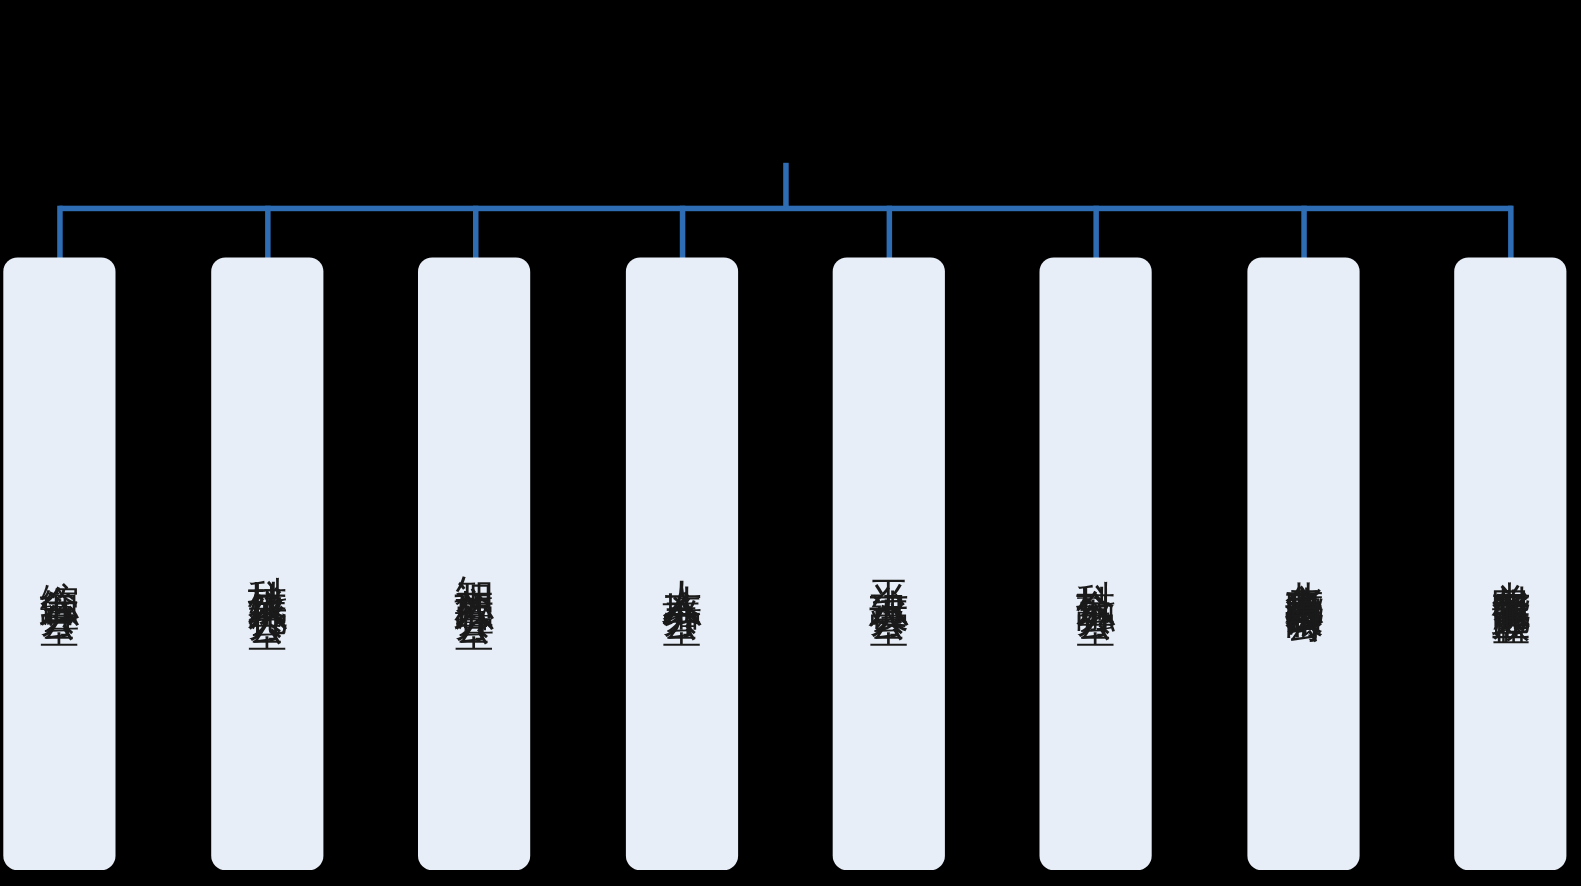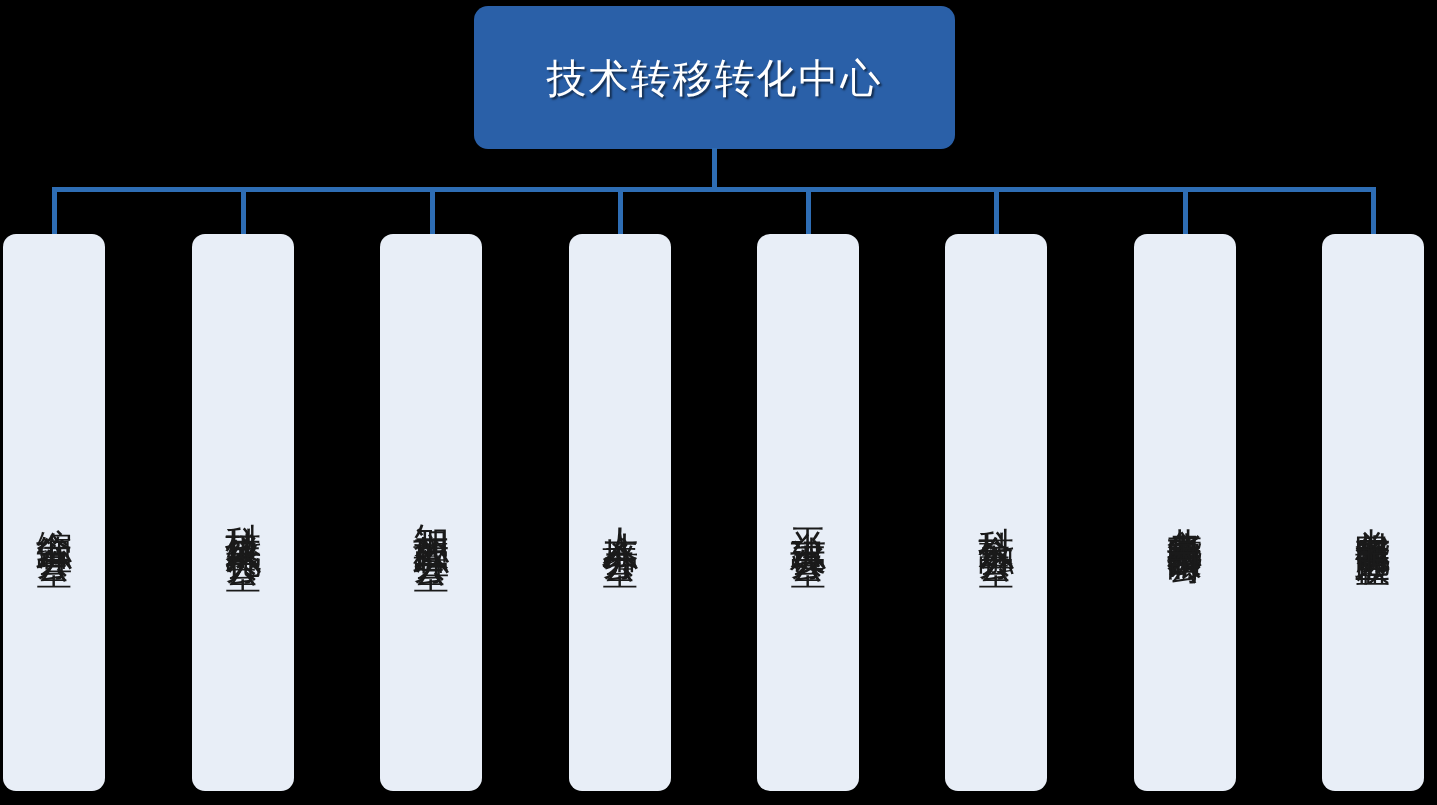--- a/index.html
+++ b/index.html
@@ -92,23 +92,20 @@
   .child-node.dense .child-label {
     font-size: 35px;
     letter-spacing: 2px;
   }
 </style>
 </head>
 <body>
 
 <div id="chart-root">
 
-  <div class="root-node">
-    <span class="root-label">技术转移转化中心</span>
-  </div>
 
   <div class="conn conn-stem"></div>
   <div class="conn conn-bus"></div>
 
   <div class="conn conn-drop" style="left:52px;"></div>
   <div class="conn conn-drop" style="left:241px;"></div>
   <div class="conn conn-drop" style="left:430px;"></div>
   <div class="conn conn-drop" style="left:618px;"></div>
   <div class="conn conn-drop" style="left:806px;"></div>
   <div class="conn conn-drop" style="left:994px;"></div>

